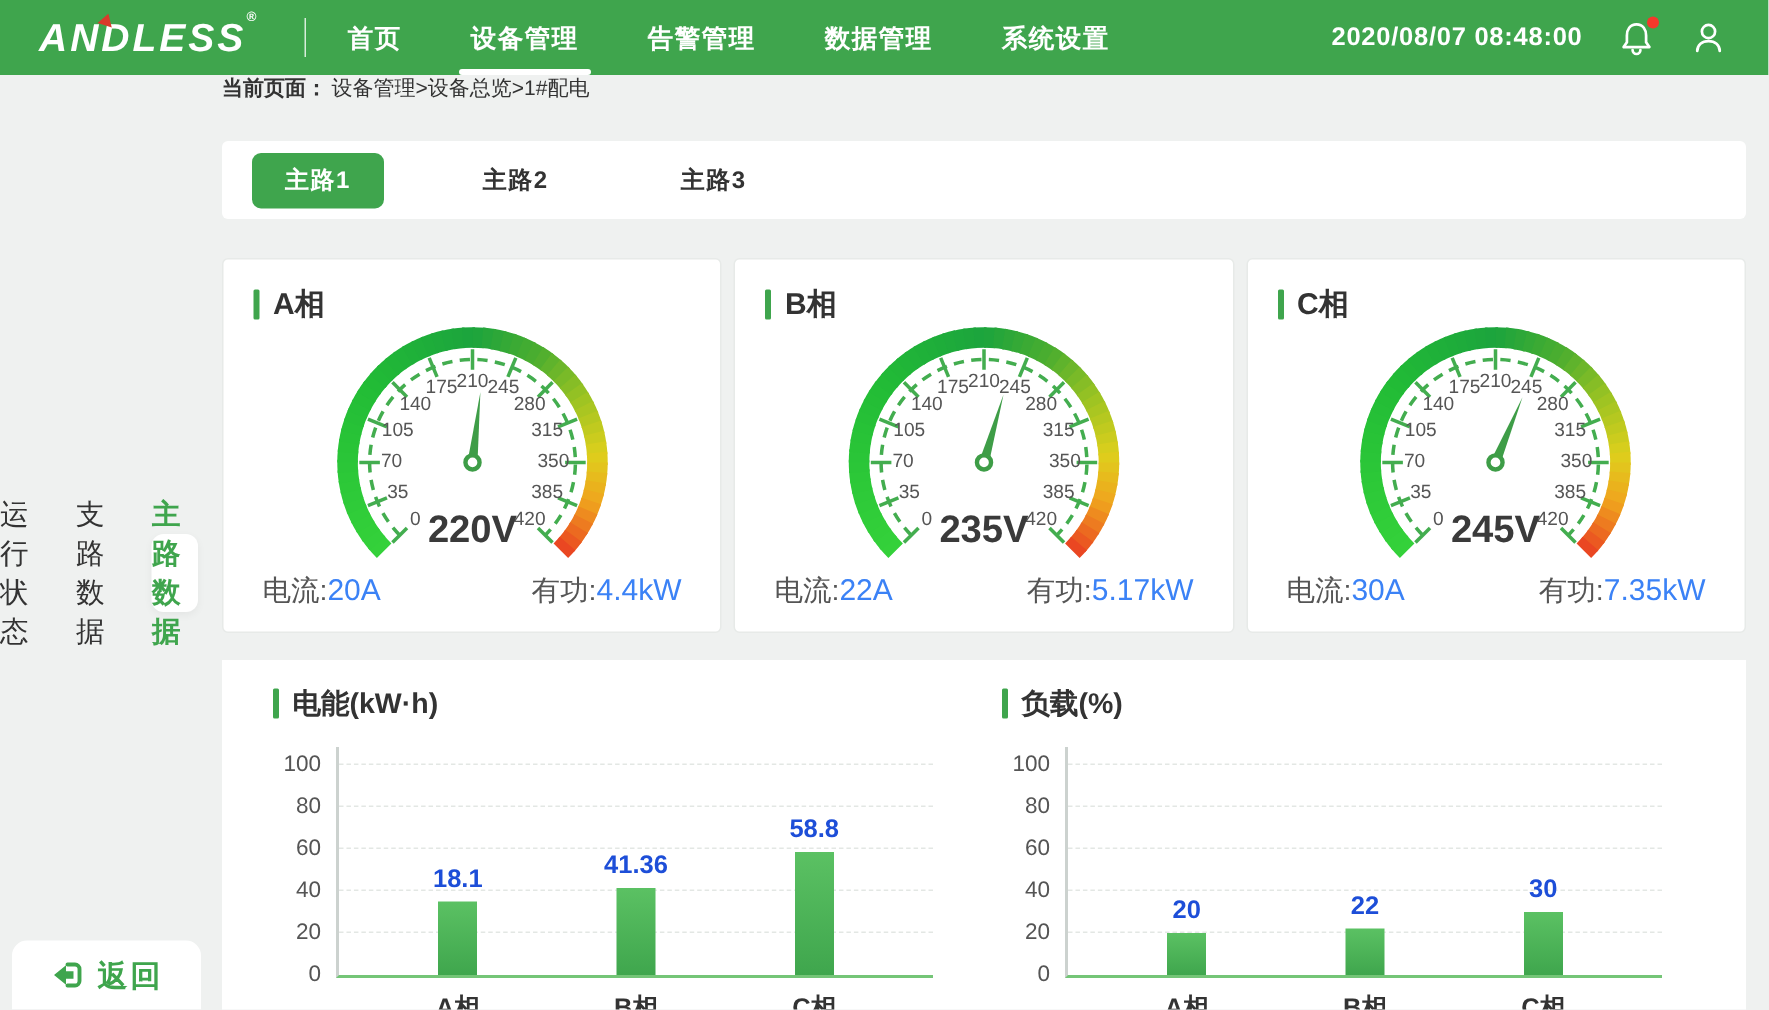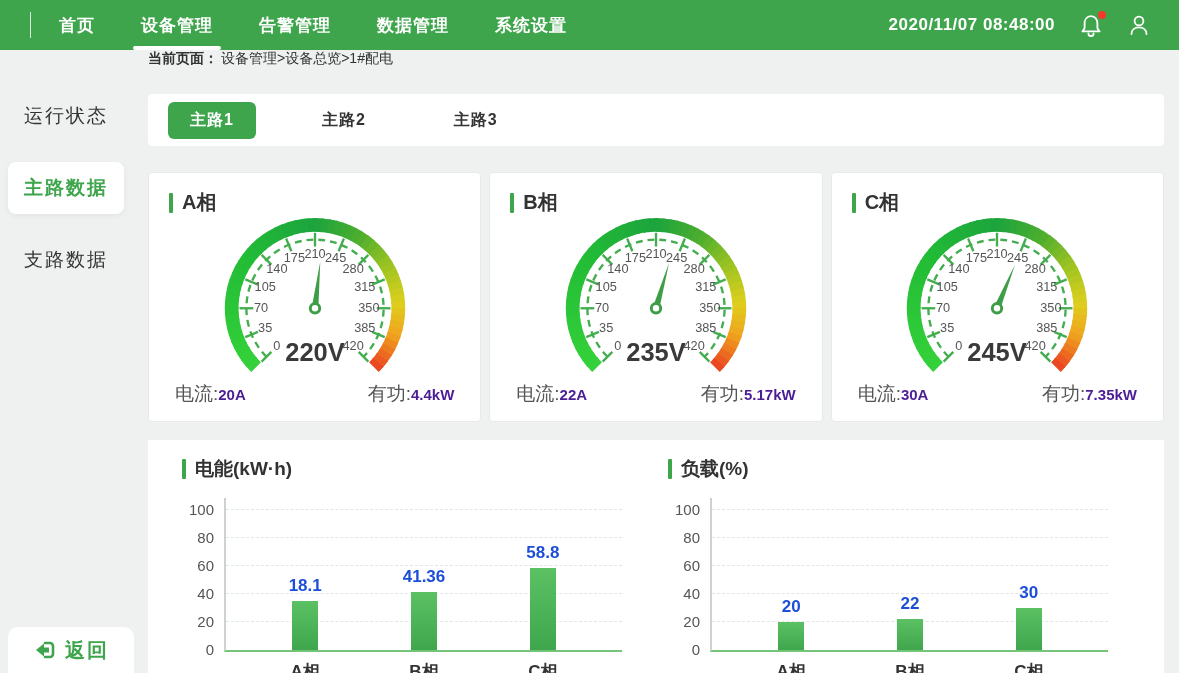--- a/index.html
+++ b/index.html
@@ -27,21 +27,21 @@
   .datetime{font-size:17px;font-weight:bold;letter-spacing:.5px}
   .icon-btn{position:relative;display:flex;align-items:center;cursor:pointer}
   .bell-dot{position:absolute;top:-2px;right:-4px;width:8px;height:8px;
     background:#f5382b;border-radius:50%}
   
   .breadcrumb{position:absolute;left:148px;top:50px;height:40px;display:flex;
     align-items:flex-start;font-size:14px;color:#333;z-index:2}
   .bc-label{font-weight:bold;margin-right:3px}
   
   .sidebar{position:absolute;left:0;top:50px;bottom:0;width:132px;box-sizing:border-box;
-    padding-top:40px;display:flex;flex-direction:column;align-items:center;gap:20px}
+    padding-top:40px;display:flex;flex-direction:row;align-items:center;gap:20px}
   .side-item{width:116px;height:52px;display:flex;align-items:center;justify-content:center;
     font-size:19px;color:#333;letter-spacing:2px;cursor:pointer}
   .side-item.active{background:#fff;border-radius:8px;color:#3fa54d;font-weight:bold;
     box-shadow:0 2px 6px rgba(0,0,0,.05)}
   .back-card{position:absolute;left:8px;bottom:0;width:126px;height:46px;background:#fff;
     border-radius:10px 10px 0 0;display:flex;align-items:center;justify-content:center;
     gap:8px;color:#3fa54d;font-size:20px;font-weight:bold;cursor:pointer;letter-spacing:2px}
   
   .main{position:absolute;left:148px;top:94px;width:1016px}
   .tabcard{height:52px;background:#fff;border-radius:4px;display:flex;align-items:center;
@@ -52,21 +52,21 @@
   .gauges{display:flex;gap:8px;margin-top:26px}
   .gauge-card{flex:1;background:#fff;border:1px solid #e7eae8;border-radius:4px;height:250px;
     box-sizing:border-box;display:flex;flex-direction:column;padding:16px 0 14px}
   .card-title{display:flex;align-items:center;gap:9px;padding-left:20px;font-size:20px;
     font-weight:bold;color:#333}
   .title-bar{width:4px;height:20px;background:#3fa54d;border-radius:1px;flex:0 0 auto}
   svg.gauge{align-self:center;margin-top:-4px}
   .gauge-stats{display:flex;justify-content:space-between;padding:0 26px;margin-top:auto;
     font-size:19px;align-items:baseline}
   .stat-label{color:#555}
-  .stat-value{color:#4c1d95;font-weight:bold;font-size:15px}
+  .stat-value{color:#3b82f6;font-weight:normal;font-size:20px}
   
   .charts-panel{margin-top:18px;background:#fff;height:260px;display:flex;
     padding:16px 10px 0 34px}
   .chart{width:50%;box-sizing:border-box;padding-right:46px}
   .chart-title{display:flex;align-items:center;gap:9px;font-size:19px;font-weight:bold;color:#333}
   .plot-wrap{display:flex;margin-top:16px}
   .ylabels{width:42px;position:relative;height:152px;flex:0 0 auto}
   .ylabel{position:absolute;right:10px;font-size:15px;color:#555;line-height:1}
   .plot{flex:1;position:relative;height:152px;border-left:2px solid #ccd2cf;
     border-bottom:2px solid #74c577}
@@ -75,30 +75,33 @@
     background:linear-gradient(180deg,#5bc163,#3fa64d)}
   .bar-label{position:absolute;transform:translateX(-50%);font-size:17px;font-weight:bold;
     color:#1d4ed8;white-space:nowrap;line-height:1}
   .xlabel{position:absolute;top:100%;margin-top:10px;transform:translateX(-50%);
     font-size:17px;font-weight:bold;color:#333;white-space:nowrap}
 </style>
 </head>
 <body>
 
 <header class="topbar">
+  <div class="logo">
+    <span>ANDLESS</span><span class="logo-accent"></span><span class="logo-reg">®</span>
+  </div>
   <div class="topbar-divider"></div>
   <nav class="topnav" id="topnav">
       <div class="nav-item">首页</div>
       <div class="nav-item active">设备管理</div>
       <div class="nav-item">告警管理</div>
       <div class="nav-item">数据管理</div>
       <div class="nav-item">系统设置</div>
     </nav>
   <div class="topbar-right">
-    <span class="datetime">2020/11/07 08:48:00</span>
+    <span class="datetime">2020/08/07 08:48:00</span>
     <span class="icon-btn">
       <svg width="22" height="25" viewBox="0 0 22 25">
         <path d="M11 3.2 C6.6 3.2 4.6 6.8 4.6 10.6 v4.6 l-2.2 3.2 h17.2 l-2.2 -3.2 v-4.6 c0 -3.8 -2 -7.4 -6.4 -7.4 z" fill="none" stroke="#fff" stroke-width="1.8" stroke-linejoin="round"></path>
         <path d="M8.4 20.4 a2.6 2.6 0 0 0 5.2 0" fill="none" stroke="#fff" stroke-width="1.8" stroke-linecap="round"></path>
       </svg>
       <span class="bell-dot"></span>
     </span>
     <span class="icon-btn">
       <svg width="24" height="25" viewBox="0 0 24 25">
         <circle cx="12" cy="8" r="4.4" fill="none" stroke="#fff" stroke-width="1.8"></circle>
@@ -108,22 +111,22 @@
   </div>
 </header>
 
 <div class="breadcrumb">
   <span class="bc-label">当前页面：</span>
   <span class="bc-path">设备管理&gt;设备总览&gt;1#配电</span>
 </div>
 
 <aside class="sidebar" id="sidebar">
     <div class="side-item">运行状态</div>
+    <div class="side-item">支路数据</div>
     <div class="side-item active">主路数据</div>
-    <div class="side-item">支路数据</div>
   </aside>
 
 <div class="back-card">
   <svg width="24" height="24" viewBox="0 0 24 24">
     <path d="M12 5 h5 a3 3 0 0 1 3 3 v8 a3 3 0 0 1 -3 3 h-5" fill="none" stroke="#3fa54d" stroke-width="2.6" stroke-linecap="round"></path>
     <polygon points="3,12 11,5.5 11,9.5 16,9.5 16,14.5 11,14.5 11,18.5" fill="#3fa54d"></polygon>
   </svg>
   <span>返回</span>
 </div>
 

